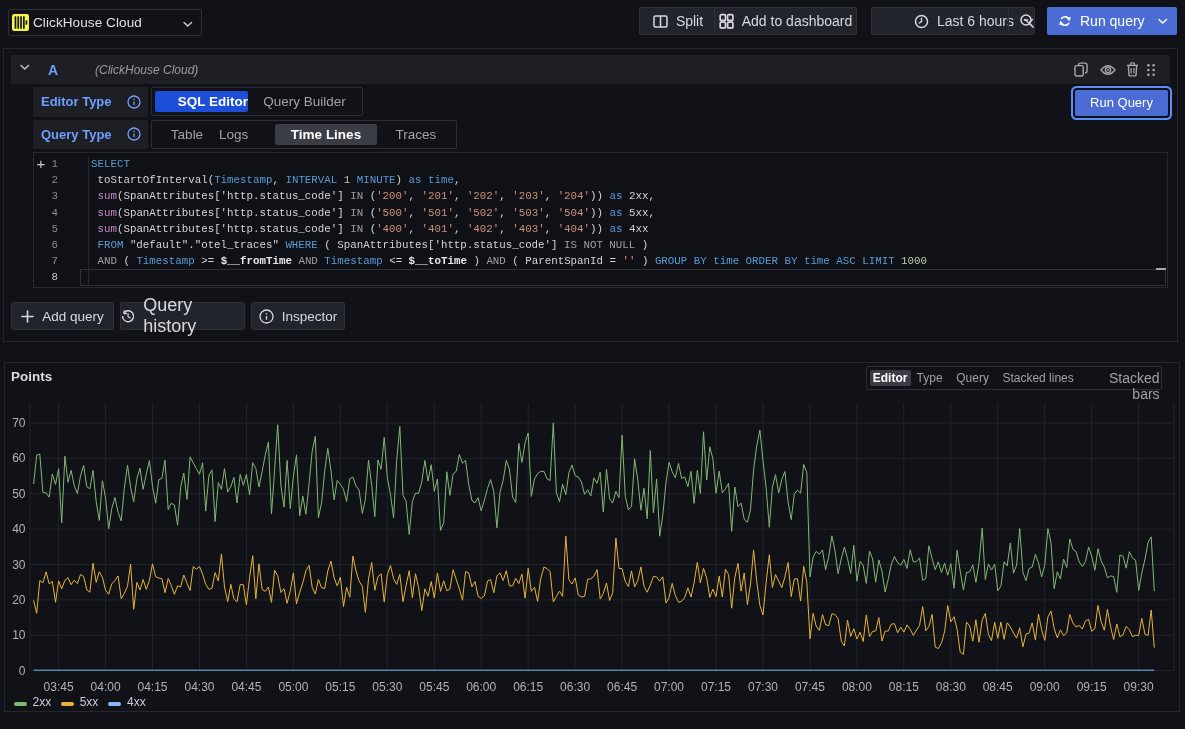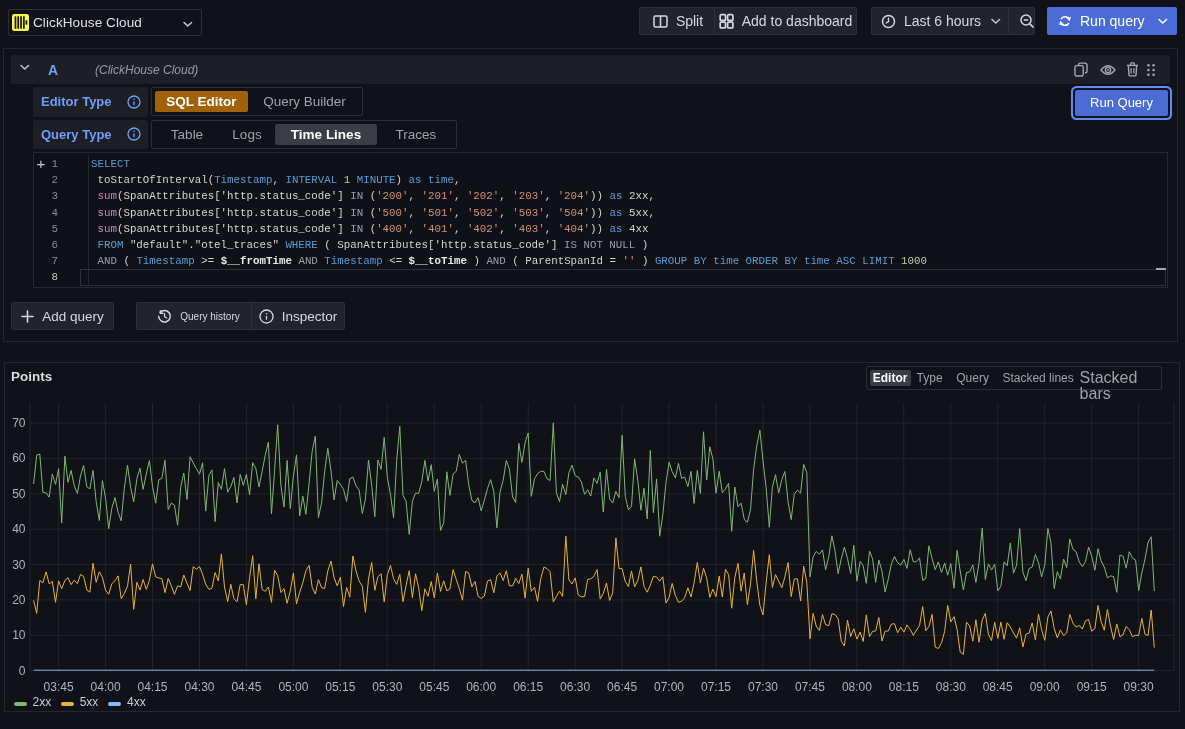--- a/index.html
+++ b/index.html
@@ -37,21 +37,21 @@
   </div>
 <div class="btn" style="left:714px;top:7px;width:143px">
     <svg width="15" height="16" viewBox="0 0 15 16">
       <rect x="1.2" y="1.7" width="5.3" height="5.7" rx="1" fill="none" stroke="#d8d9de" stroke-width="1.7"></rect>
       <rect x="8.6" y="1.7" width="5.3" height="5.7" rx="1" fill="none" stroke="#d8d9de" stroke-width="1.7"></rect>
       <rect x="1.2" y="9.2" width="5.3" height="5.7" rx="1" fill="none" stroke="#d8d9de" stroke-width="1.7"></rect>
       <rect x="8.6" y="9.2" width="5.3" height="5.7" rx="1" fill="none" stroke="#d8d9de" stroke-width="1.7"></rect>
     </svg>
     <span>Add to dashboard</span>
   </div>
-<div class="btn" style="left:871px;top:7px;width:164px;justify-content:flex-start">
+<div class="btn" style="left:871px;top:7px;width:164px;justify-content:flex-end">
   <span style="margin-left:9px;display:flex">
       <svg width="15" height="15" viewBox="0 0 15 15">
         <circle cx="7.5" cy="7.5" r="6" fill="none" stroke="#d8d9de" stroke-width="1.5"></circle>
         <polyline points="7.5,4.2 7.5,7.5 5.2,9" fill="none" stroke="#d8d9de" stroke-width="1.4" stroke-linecap="round"></polyline>
       </svg>
     </span>
   <span>Last 6 hours</span>
   <span style="display:flex;margin-left:2px">
       <svg width="10" height="7" viewBox="0 0 10 7">
         <polyline points="1,1.5 4.75,5 8.5,1.5" fill="none" stroke="#c8c9cf" stroke-width="1.5" stroke-linecap="round" stroke-linejoin="round"></polyline>
@@ -129,37 +129,37 @@
   <span class="abs" style="left:8px;top:7px;font-size:13px;font-weight:700;color:#6e9fff">Editor Type</span>
   <span class="abs" style="right:7px;top:8px;display:flex">
       <svg width="14" height="14" viewBox="0 0 14 14">
         <circle cx="7.0" cy="7.0" r="6.0" fill="none" stroke="#6e9fff" stroke-width="1.3"></circle>
         <line x1="7.0" y1="6.5" x2="7.0" y2="10.2" stroke="#6e9fff" stroke-width="1.3"></line>
         <circle cx="7.0" cy="4.3" r="0.8" fill="#6e9fff"></circle>
       </svg>
     </span>
 </div>
 <div class="abs" style="left:151px;top:87px;height:29px;width:212px;border:1px solid #2c2e36;border-radius:2px">
-    <div class="abs" style="left:3px;top:3px;height:21px;line-height:21px;width:93px;text-align:center;background:#a16207;border-radius:2px;color:#fff;font-weight:700;font-size:13.5px">SQL Editor</div>
+    <div class="abs" style="left:3px;top:3px;height:21px;line-height:21px;width:93px;text-align:right;background:#1d4ed8;border-radius:2px;color:#fff;font-weight:700;font-size:13.5px">SQL Editor</div>
     <div class="abs" style="left:96px;top:3px;height:21px;line-height:21px;width:113px;text-align:center;color:#9fa2ab;font-size:13.5px;font-weight:500">Query Builder</div>
   </div>
 <div class="abs" style="left:1075px;top:90px;width:93px;height:26px;background:#4a6cd4;border-radius:2px;line-height:26px;text-align:center;color:#fff;font-size:13px;font-weight:500;box-shadow:0 0 0 2px #111217,0 0 0 4px #5b8dfd">Run Query</div>
 <div class="abs" style="left:33px;top:120px;width:115px;height:29px;background:#1d1f24;border-radius:2px">
   <span class="abs" style="left:8px;top:7px;font-size:13px;font-weight:700;color:#6e9fff">Query Type</span>
   <span class="abs" style="right:7px;top:7px;display:flex">
       <svg width="14" height="14" viewBox="0 0 14 14">
         <circle cx="7.0" cy="7.0" r="6.0" fill="none" stroke="#6e9fff" stroke-width="1.3"></circle>
         <line x1="7.0" y1="6.5" x2="7.0" y2="10.2" stroke="#6e9fff" stroke-width="1.3"></line>
         <circle cx="7.0" cy="4.3" r="0.8" fill="#6e9fff"></circle>
       </svg>
     </span>
 </div>
 <div class="abs" style="left:151px;top:120px;height:29px;width:306px;border:1px solid #2c2e36;border-radius:2px">
     <div class="abs" style="left:3px;top:3px;height:21px;line-height:21px;width:64px;text-align:center;color:#9fa2ab;font-size:13.5px;font-weight:500">Table</div>
-    <div class="abs" style="left:67px;top:3px;height:21px;line-height:21px;width:56px;text-align:center;color:#9fa2ab;font-size:13.5px;font-weight:500">Logs</div>
+    <div class="abs" style="left:67px;top:3px;height:21px;line-height:21px;width:56px;color:#9fa2ab;font-size:13.5px;font-weight:500">Logs</div>
     <div class="abs" style="left:123px;top:3px;height:21px;line-height:21px;width:102px;text-align:center;background:#3a3d45;border-radius:2px;color:#fff;font-weight:700;font-size:13.5px">Time Lines</div>
     <div class="abs" style="left:225px;top:3px;height:21px;line-height:21px;width:78px;text-align:center;color:#9fa2ab;font-size:13.5px;font-weight:500">Traces</div>
   </div>
 
 <div class="abs" style="left:33px;top:152px;width:1135px;height:136px;border:1px solid #26282f;background:#101116"></div>
 <div class="abs" style="left:87.5px;top:156px;width:1px;height:130px;background:#26282e"></div>
 <div class="abs" style="left:80px;top:269.4px;width:1086px;height:16.2px;border:1px solid #2e3036"></div>
 <div class="abs" style="left:1156px;top:268px;width:10px;height:2px;background:#a9aab0"></div>
 <div class="abs" style="left:0;top:156.0px;height:16.2px;width:1185px;line-height:16.2px">
     <div class="abs" style="left:35px;top:1px;width:12px;text-align:center;color:#c9cacf;font-weight:500;font-size:15px;line-height:14px">+</div>
@@ -195,21 +195,21 @@
     <div class="abs" style="left:91px;white-space:pre;font-size:10.8px;font-family:'Liberation Mono',monospace"></div>
   </div>
 
 <div class="btn" style="left:11px;top:302px;width:103px;font-size:13.5px">
     <svg width="13" height="13" viewBox="0 0 13 13">
       <line x1="6.5" y1="1" x2="6.5" y2="12" stroke="#d8d9de" stroke-width="1.6" stroke-linecap="round"></line>
       <line x1="1" y1="6.5" x2="12" y2="6.5" stroke="#d8d9de" stroke-width="1.6" stroke-linecap="round"></line>
     </svg>
     <span>Add query</span>
   </div>
-<div class="btn" style="left:136px;top:302px;width:125px;font-size:10px">
+<div class="btn" style="left:120px;top:302px;width:125px;font-size:18px">
     <svg width="15" height="15" viewBox="0 0 15 15">
       <path d="M3.1 3.4 A5.8 5.8 0 1 1 1.7 7.5" fill="none" stroke="#d8d9de" stroke-width="1.5" stroke-linecap="round"></path>
       <path d="M3.4 1.2 L3.4 4.3 L6.4 4.3" fill="none" stroke="#d8d9de" stroke-width="1.4" stroke-linejoin="round"></path>
       <polyline points="7.5,4.6 7.5,7.7 9.8,9" fill="none" stroke="#d8d9de" stroke-width="1.3" stroke-linecap="round"></polyline>
     </svg>
     <span>Query history</span>
   </div>
 <div class="btn" style="left:251px;top:302px;width:94px;font-size:13.5px">
     <svg width="15" height="15" viewBox="0 0 15 15">
       <circle cx="7.5" cy="7.5" r="6.5" fill="none" stroke="#d8d9de" stroke-width="1.3"></circle>
@@ -219,21 +219,21 @@
     <span>Inspector</span>
   </div>
 
 <div class="abs" style="left:4px;top:362px;width:1176px;height:350px;border:1px solid #25272e"></div>
 <div class="abs" style="left:11px;top:369px;font-size:13.5px;font-weight:700;color:#dcdde1">Points</div>
 <div class="abs" style="left:865.6px;top:366px;height:24px;width:296px;border:1px solid #2c2e36;border-radius:2px">
     <div class="abs" style="left:3px;top:3px;height:16px;line-height:16px;width:41px;text-align:center;background:#3a3d45;border-radius:2px;color:#fff;font-weight:700;font-size:12px">Editor</div>
     <div class="abs" style="left:44px;top:3px;height:16px;line-height:16px;width:38px;text-align:center;color:#9fa2ab;font-size:12px;font-weight:500">Type</div>
     <div class="abs" style="left:82px;top:3px;height:16px;line-height:16px;width:48px;text-align:center;color:#9fa2ab;font-size:12px;font-weight:500">Query</div>
     <div class="abs" style="left:130px;top:3px;height:16px;line-height:16px;width:83px;text-align:center;color:#9fa2ab;font-size:12px;font-weight:500">Stacked lines</div>
-    <div class="abs" style="left:213px;top:3px;height:16px;line-height:16px;width:80px;text-align:left;color:#9fa2ab;font-size:16px;font-weight:500">Stacked bars</div>
+    <div class="abs" style="left:213px;top:3px;height:16px;line-height:16px;width:80px;text-align:right;color:#9fa2ab;font-size:14px;font-weight:500">Stacked bars</div>
   </div>
 <svg width="1185" height="729" viewBox="0 0 1185 729" style="position:absolute;left:0;top:0;font-family:'Liberation Sans',sans-serif">
     <line x1="30" y1="670.7" x2="1174" y2="670.7" stroke="#22242b" stroke-width="1"></line>
     <line x1="30" y1="635.3" x2="1174" y2="635.3" stroke="#22242b" stroke-width="1"></line>
     <line x1="30" y1="599.9" x2="1174" y2="599.9" stroke="#22242b" stroke-width="1"></line>
     <line x1="30" y1="564.5" x2="1174" y2="564.5" stroke="#22242b" stroke-width="1"></line>
     <line x1="30" y1="529.2" x2="1174" y2="529.2" stroke="#22242b" stroke-width="1"></line>
     <line x1="30" y1="493.8" x2="1174" y2="493.8" stroke="#22242b" stroke-width="1"></line>
     <line x1="30" y1="458.4" x2="1174" y2="458.4" stroke="#22242b" stroke-width="1"></line>
     <line x1="30" y1="423.0" x2="1174" y2="423.0" stroke="#22242b" stroke-width="1"></line>

